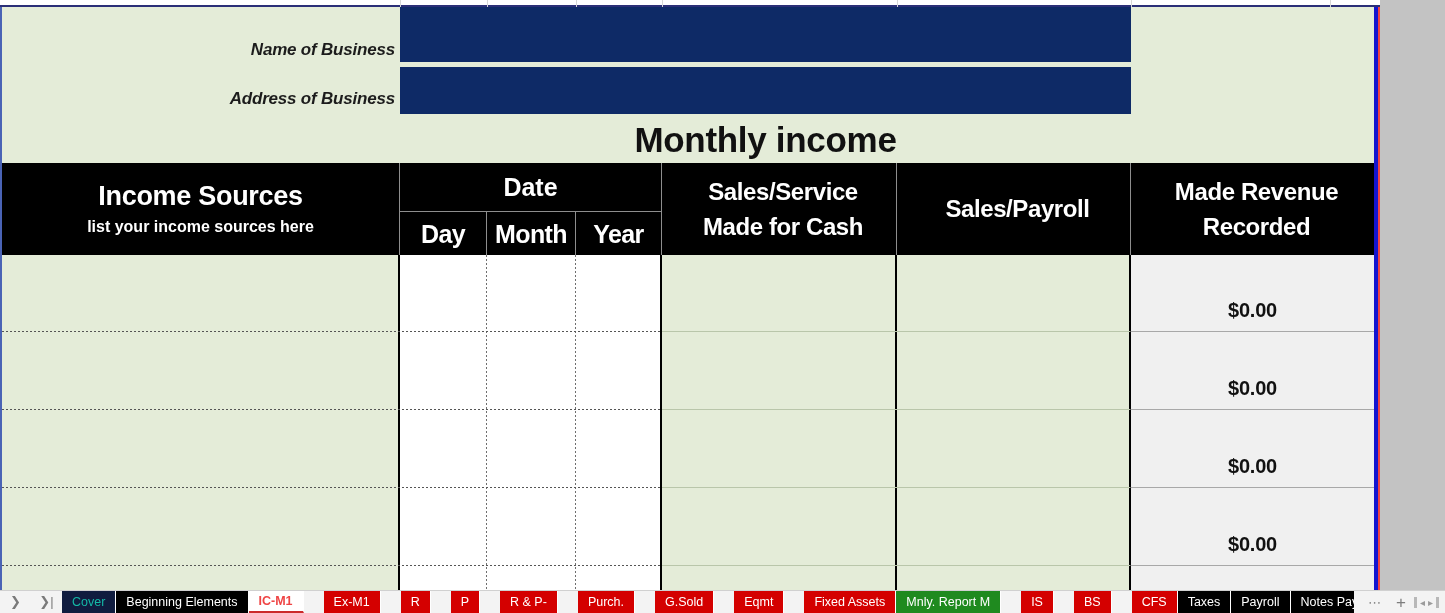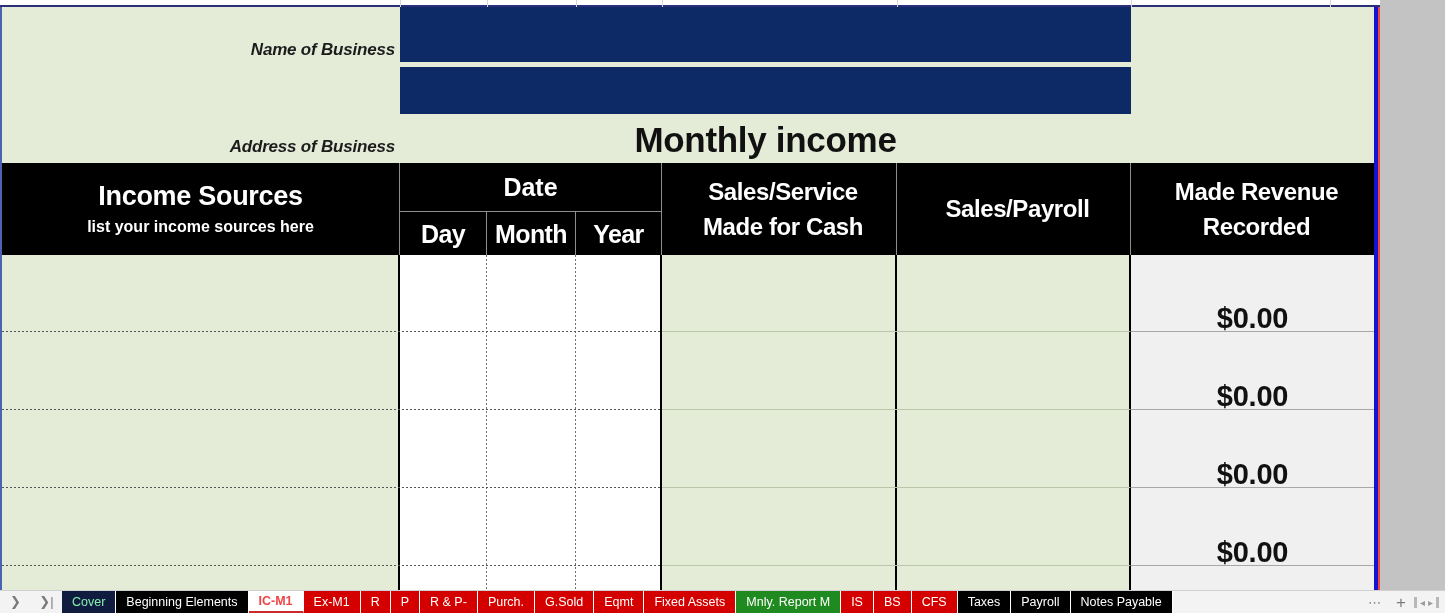--- a/index.html
+++ b/index.html
@@ -84,42 +84,42 @@
   .vline{position:absolute;background:#000000;width:2px;}
   .vdot{position:absolute;width:1px;
         background:repeating-linear-gradient(to bottom,#6e6e6e 0 2px,transparent 2px 4px);}
   .hrow-dot{position:absolute;height:1px;
         background:repeating-linear-gradient(to right,#555555 0 2px,transparent 2px 4px);}
   .hrow-solid{position:absolute;height:1px;background:#a8a8a8;}
   .hrow-soft{position:absolute;height:1px;background:#b9c6aa;}
 
   .money{
     position:absolute;display:flex;align-items:center;justify-content:center;
-    font-size:29px;font-weight:700;color:#111111;letter-spacing:-0.2px;margin-top:8px;
+    font-size:20px;font-weight:700;color:#111111;letter-spacing:-0.2px;
   }
 
   
   .tabbar{
     position:absolute;left:0;top:590px;width:1445px;height:23px;
     background:#f3f3f3;display:flex;align-items:stretch;
     border-top:1px solid #d0d0d0;box-sizing:border-box;
   }
   .navbtns{display:flex;align-items:center;width:62px;flex:0 0 62px;justify-content:space-around;
            color:#7a7a7a;font-size:13px;}
   .navbtn{width:22px;text-align:center;line-height:22px;cursor:default;}
   .tabs{display:flex;align-items:stretch;flex:1 1 auto;overflow:hidden;}
   .tab{
     display:flex;align-items:center;justify-content:center;
     padding:0 10px;font-size:12.5px;white-space:nowrap;
     border-right:1px solid #ffffff;box-sizing:border-box;
     line-height:1;
   }
-  .tab.navy{background:#101c3f;color:#86efac;}
+  .tab.navy{background:#101c3f;color:#14b8a6;}
   .tab.black{background:#000000;color:#ffffff;}
-  .tab.red{background:#d40000;color:#ffffff;}
+  .tab.red{background:#d40000;color:#ffffff;margin-left:20px;}
   .tab.green{background:#1f8a1f;color:#ffffff;}
   .tab.active{
     background:#ffffff;color:#ef4444;font-weight:700;
     border-bottom:2.5px solid #cc2a2a;
   }
   .tabtools{
     display:flex;align-items:center;gap:14px;flex:0 0 auto;padding:0 8px 0 14px;
     color:#8a8a8a;font-size:13px;background:#f3f3f3;
   }
   .hscroll{
@@ -146,21 +146,21 @@
       <div class="gl" style="left:1330px"></div>
     </div>
     <div class="right-gray-top"></div>
     <div class="right-gray"></div>
 
     <div class="infoblock"></div>
 
     <div class="lbl" style="left:120px;top:40px;width:275px;">Name of Business</div>
     <div class="navyfield" style="left:400px;top:7px;width:731px;height:55px;"></div>
 
-    <div class="lbl" style="left:120px;top:89px;width:275px;margin-top:48px;">Address of Business</div>
+    <div class="lbl" style="left:120px;top:89px;width:275px;">Address of Business</div>
     <div class="navyfield" style="left:400px;top:67px;width:731px;height:47px;"></div>
 
     <div class="title">Monthly income</div>
 
     <div class="hdrband"></div>
 
     <div class="hsep" style="left:399px;top:163px;width:1px;height:92px;"></div>
     <div class="hsep" style="left:661px;top:163px;width:1px;height:92px;"></div>
     <div class="hsep" style="left:896px;top:163px;width:1px;height:92px;"></div>
     <div class="hsep" style="left:1130px;top:163px;width:1px;height:92px;"></div>

